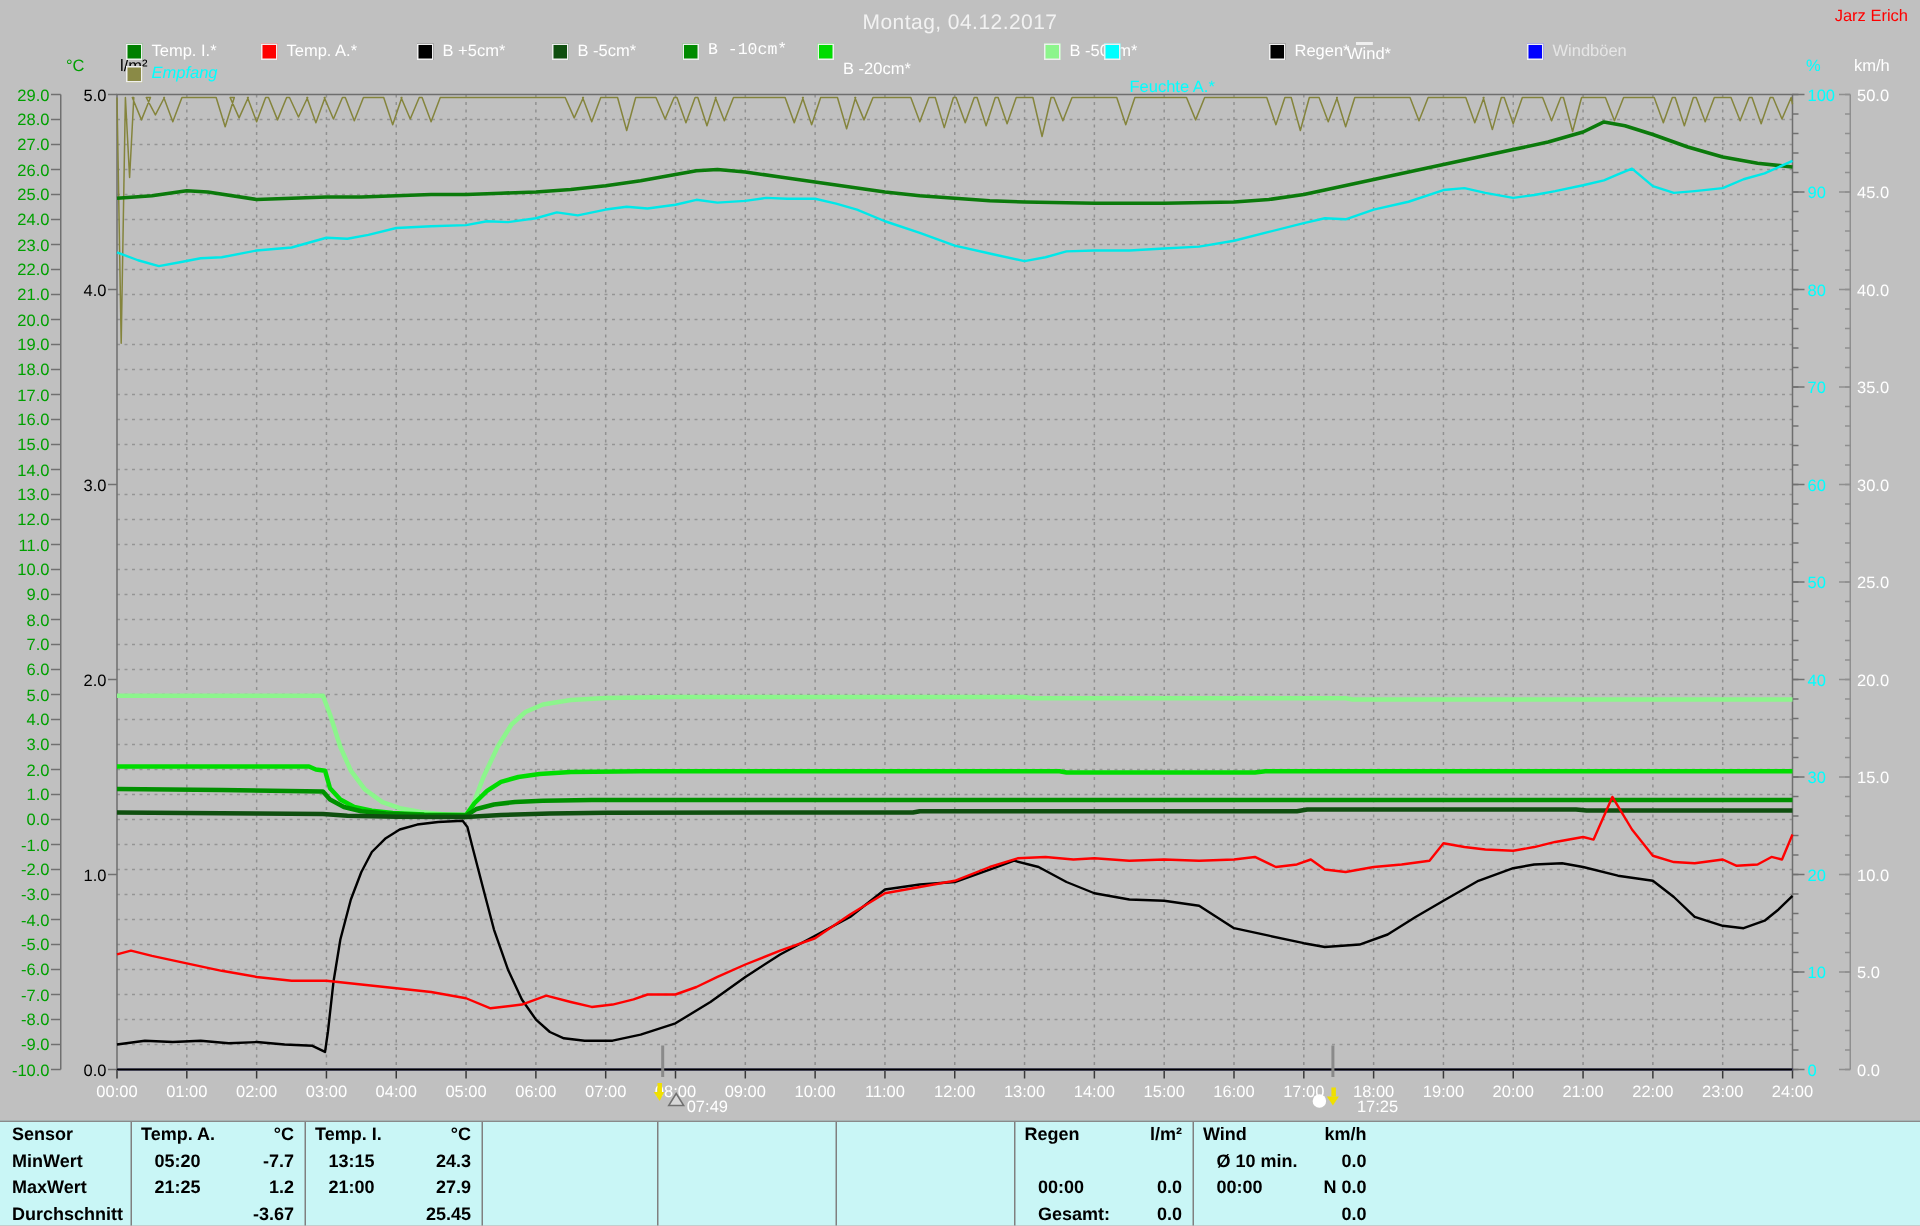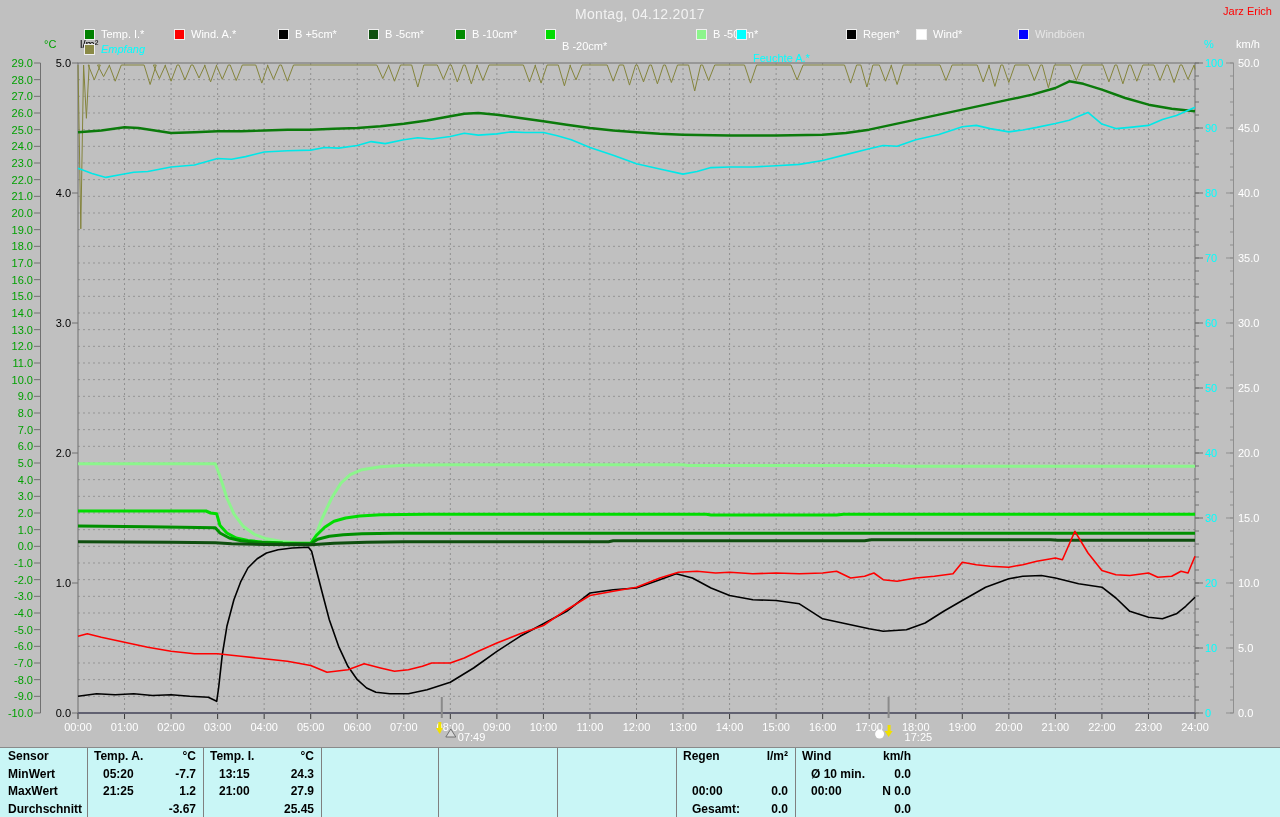--- a/index.html
+++ b/index.html
@@ -44,51 +44,51 @@
 <span class="axis-head" id="head-pct">%</span>
 <span class="axis-head" id="head-kmh">km/h</span>
 
 <div id="legend">
     <div class="lg-item" style="left: 84px; top: 28px;">
       <span class="lg-sw" style="background: rgb(0, 128, 0);"></span>
       <span class="lg-tx" style="color: rgb(255, 255, 255);">Temp. I.*</span>
     </div>
     <div class="lg-item" style="left: 174px; top: 28px;">
       <span class="lg-sw" style="background: rgb(255, 0, 0);"></span>
-      <span class="lg-tx" style="color: rgb(255, 255, 255);">Wind. A.*</span>
+      <span class="lg-tx" style="color: rgb(255, 255, 255);">Temp. A.*</span>
     </div>
     <div class="lg-item" style="left: 278px; top: 28px;">
       <span class="lg-sw" style="background: rgb(0, 0, 0);"></span>
       <span class="lg-tx" style="color: rgb(255, 255, 255);">B +5cm*</span>
     </div>
     <div class="lg-item" style="left: 368px; top: 28px;">
       <span class="lg-sw" style="background: rgb(15, 79, 15);"></span>
       <span class="lg-tx" style="color: rgb(255, 255, 255);">B -5cm*</span>
     </div>
     <div class="lg-item" style="left: 455px; top: 28px;">
       <span class="lg-sw" style="background: rgb(0, 139, 0);"></span>
-      <span class="lg-tx" style="color: rgb(255, 255, 255);">B -10cm*</span>
+      <span class="lg-tx" style="color: rgb(255, 255, 255); font-family: Liberation Mono, monospace;">B -10cm*</span>
     </div>
     <div class="lg-item" style="left: 545px; top: 28px;">
       <span class="lg-sw" style="background: rgb(0, 220, 0);"></span>
       <span class="lg-tx" style="color: rgb(255, 255, 255); margin-top: 24px;">B -20cm*</span>
     </div>
     <div class="lg-item" style="left: 664px; top: 28px; padding-left: 32px;">
       <span class="lg-sw" style="background: rgb(140, 245, 140);"></span>
       <span class="lg-tx" style="color: rgb(255, 255, 255);">B -50cm*</span>
     </div>
     <div class="lg-item" style="left: 736px; top: 28px;">
       <span class="lg-sw" style="background: rgb(0, 255, 255);"></span>
       <span class="lg-tx" style="color: rgb(0, 255, 255); margin-top: 48px;">Feuchte A.*</span>
     </div>
     <div class="lg-item" style="left: 846px; top: 28px;">
       <span class="lg-sw" style="background: rgb(0, 0, 0);"></span>
       <span class="lg-tx" style="color: rgb(255, 255, 255);">Regen*</span>
     </div>
-    <div class="lg-item" style="left: 916px; top: 28px;">
+    <div class="lg-item" style="left: 892px; top: 28px; flex-direction: column;">
       <span class="lg-sw" style="background: rgb(255, 255, 255);"></span>
       <span class="lg-tx" style="color: rgb(255, 255, 255);">Wind*</span>
     </div>
     <div class="lg-item" style="left: 1018px; top: 28px; justify-content: space-between;">
       <span class="lg-sw" style="background: rgb(0, 0, 255);"></span>
       <span class="lg-tx" style="color: rgb(230, 230, 230);">Windböen</span>
     </div>
     <div class="lg-item" style="left: 84px; top: 43px; font-style: italic;">
       <span class="lg-sw" style="background: rgb(138, 138, 70);"></span>
       <span class="lg-tx" style="color: rgb(0, 255, 255);">Empfang</span>

